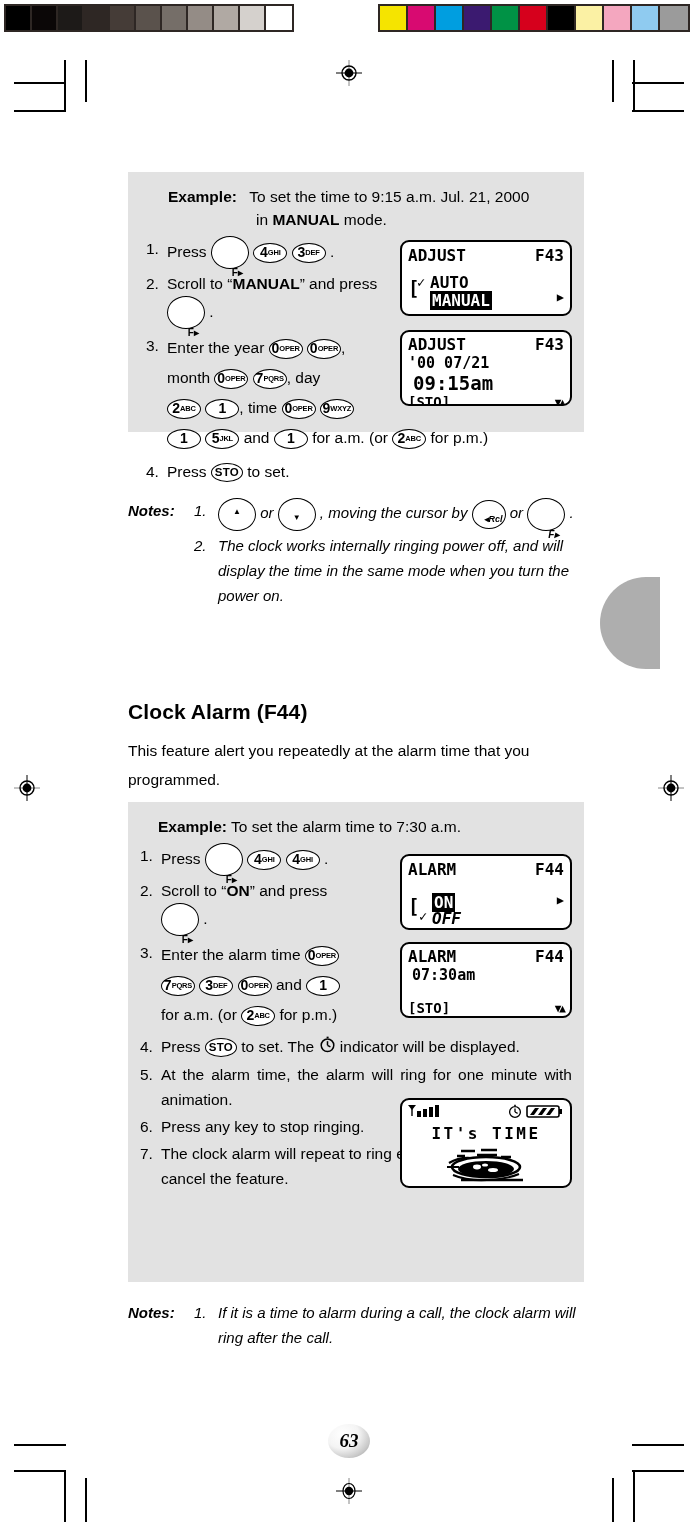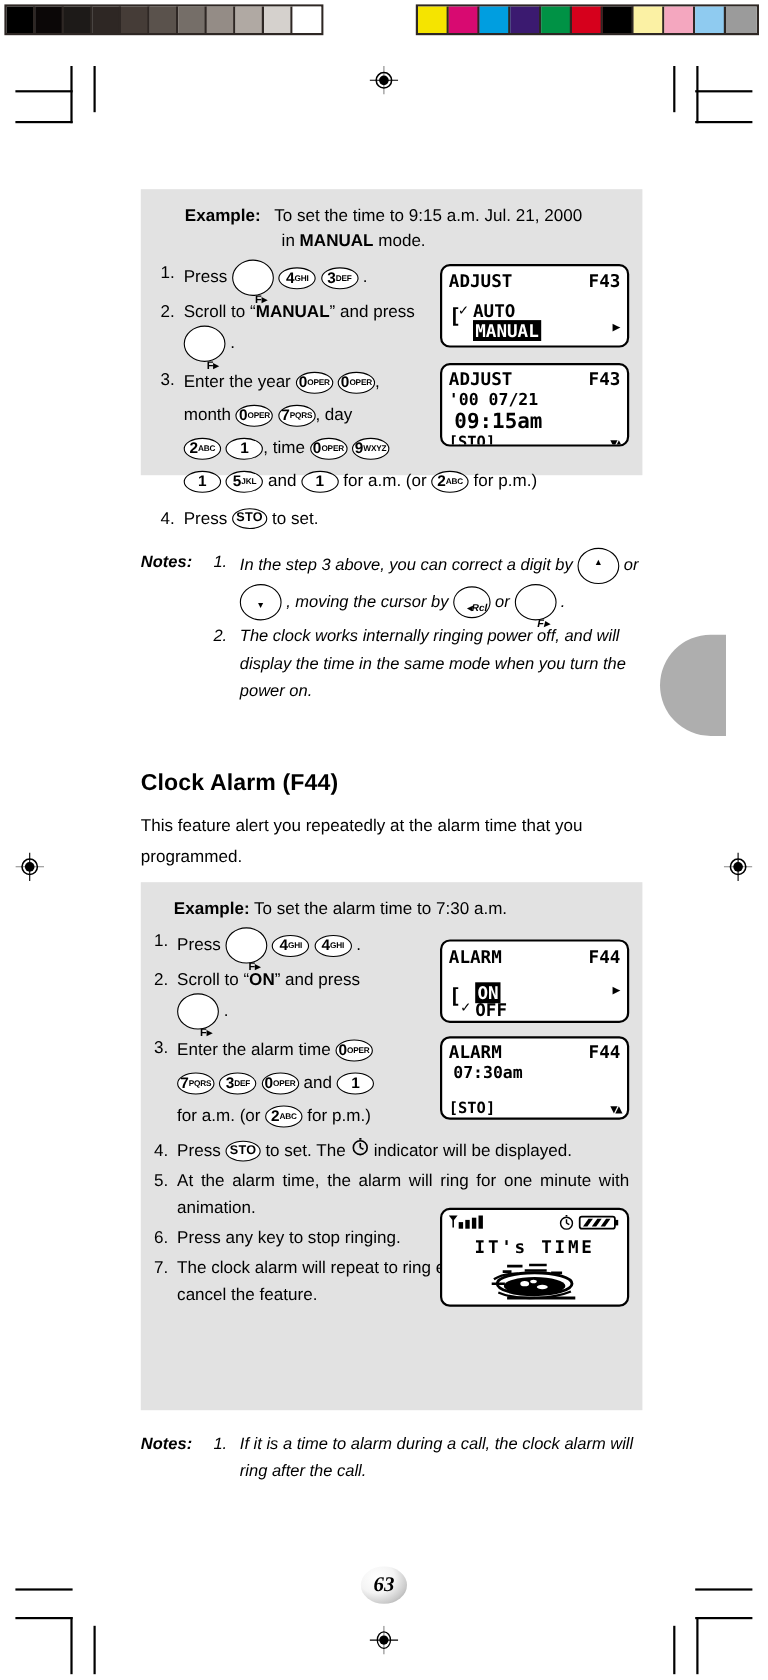--- a/index.html
+++ b/index.html
@@ -304,21 +304,20 @@
       <span class="lcd-txt">[STO]</span>
       <span class="lcd-txt" style="font-size:11px;letter-spacing:-2px;">▼▲</span>
     </div>
   </div>
 
   <div class="notes" style="top:498px;">
     <div class="nrow">
       <span class="nlabel">Notes:</span>
       <span class="nnum">1.</span>
       <span class="nbody">
-        <span>In the step 3 above, you can correct a digit by</span>
         <span class="key key-arrow key-up"><span class="ar">▲</span></span>
         <span>or</span>
         <span class="key key-arrow key-dn"><span class="ar">▼</span></span>
         <span>, moving the cursor by</span>
         <span class="key key-rcl"><span class="rg">◂Rcl</span></span>
         <span>or</span>
         <span class="key key-big"><span class="fg">F▸</span></span>
         <span>.</span>
       </span>
     </div>
@@ -414,21 +413,21 @@
 
   <div class="lcd" style="left:400px; top:854px; width:172px; height:76px; padding:4px 6px;">
     <div class="lcd-row" style="font-size:16px;">
       <span class="lcd-txt">ALARM</span>
       <span class="lcd-txt">F44</span>
     </div>
     <div style="position:relative;height:48px;">
       <span class="lcd-txt" style="position:absolute;left:0;top:16px;font-size:19px;">[</span>
       <span class="lcd-txt inv" style="position:absolute;left:24px;top:14px;font-size:16px;">ON</span>
       <span class="lcd-txt" style="position:absolute;left:11px;top:29px;font-size:14px;">✓</span>
-      <span class="lcd-txt" style="position:absolute;left:24px;top:30px;font-size:16px;">OFF</span>
+      <span class="lcd-txt" style="position:absolute;left:24px;top:30px;font-size:16px;font-style:italic;">OFF</span>
       <span class="lcd-txt" style="position:absolute;right:0;top:14px;font-size:12px;">▶</span>
     </div>
   </div>
 
   <div class="lcd" style="left:400px; top:942px; width:172px; height:76px; padding:3px 6px;">
     <div class="lcd-row" style="font-size:16px;">
       <span class="lcd-txt">ALARM</span>
       <span class="lcd-txt">F44</span>
     </div>
     <div class="lcd-txt" style="font-size:15px;padding-left:4px;">07:30am</div>

